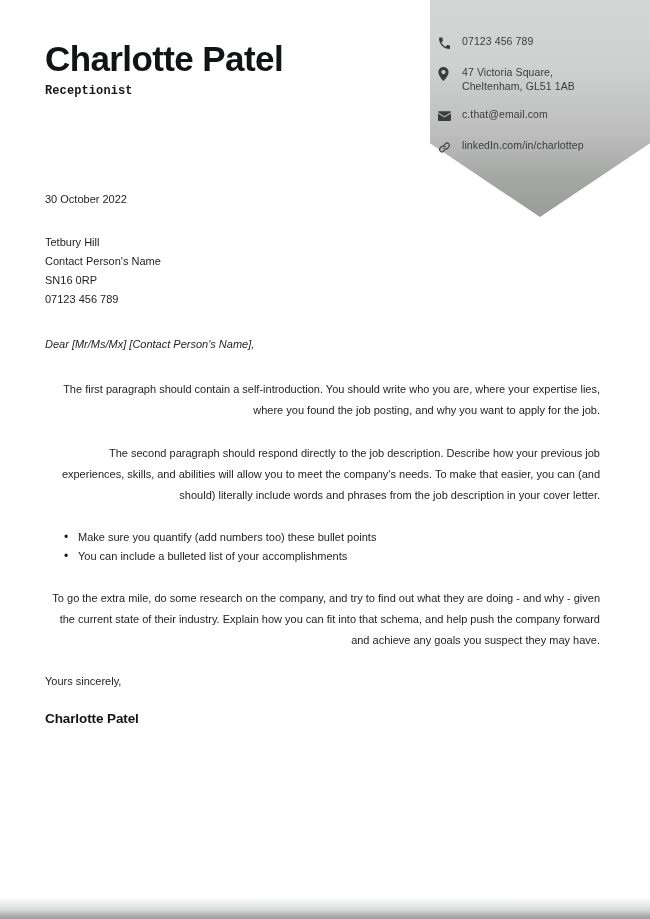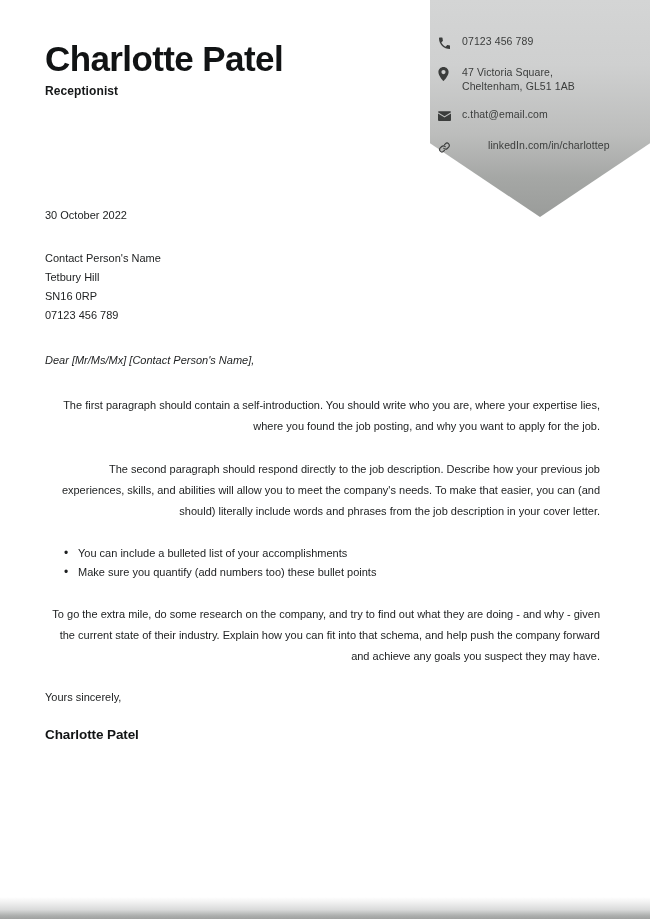--- a/index.html
+++ b/index.html
@@ -38,21 +38,21 @@
     position: absolute;
     top: 34px;
     left: 438px;
     width: 212px;
   }
   .contact-row {
     display: flex;
     align-items: flex-start;
     margin-bottom: 14px;
   }
-  .contact-row:last-child { margin-bottom: 0; gap: 26px; }
+  .contact-row:last-child { margin-bottom: 0; }
 
   .contact-icon {
     flex: 0 0 24px;
     width: 24px;
     height: 16px;
     display: flex;
     align-items: center;
     justify-content: flex-start;
     margin-top: 1px;
   }
@@ -79,27 +79,28 @@
     letter-spacing: -0.6px;
     line-height: 40px;
     margin: 0;
   }
   .role-subtitle {
     font-size: 12px;
     font-weight: bold;
     color: #161819;
     letter-spacing: 0.1px;
     margin: 5px 0 2px 0;
+    font-family: Liberation Mono, monospace;
   }
 
   
   .letter {
     position: absolute;
     left: 45px;
-    top: 207px;
+    top: 191px;
     width: 555px;
     color: #1c1e1f;
     font-size: 11px;
     line-height: 19px;
   }
 
   .date-line {
     font-size: 11px;
     line-height: 16px;
     margin: 0 0 26px 0;
@@ -224,35 +225,35 @@
   <div class="identity">
     <h1 class="name-heading">Charlotte Patel</h1>
     <p class="role-subtitle">Receptionist</p>
   </div>
 
   <div class="letter">
 
     <div class="date-line">30 October 2022</div>
 
     <div class="recipient-block">
+      <div>Tetbury Hill</div>
       <div>Contact Person's Name</div>
-      <div>Tetbury Hill</div>
       <div>SN16 0RP</div>
       <div>07123 456 789</div>
     </div>
 
     <div class="salutation">Dear [Mr/Ms/Mx] [Contact Person's Name],</div>
 
     <p class="para">The first paragraph should contain a self-introduction. You should write who you are, where your expertise lies, where you found the job posting, and why you want to apply for the job.</p>
 
     <p class="para">The second paragraph should respond directly to the job description. Describe how your previous job experiences, skills, and abilities will allow you to meet the company's needs. To make that easier, you can (and should) literally include words and phrases from the job description in your cover letter.</p>
 
     <ul class="bullet-list">
+      <li>Make sure you quantify (add numbers too) these bullet points</li>
       <li>You can include a bulleted list of your accomplishments</li>
-      <li>Make sure you quantify (add numbers too) these bullet points</li>
     </ul>
 
     <p class="para">To go the extra mile, do some research on the company, and try to find out what they are doing - and why - given the current state of their industry. Explain how you can fit into that schema, and help push the company forward and achieve any goals you suspect they may have.</p>
 
 
     <div class="closing">Yours sincerely,</div>
 
     <div class="signature-name">Charlotte Patel</div>
 
   </div>

